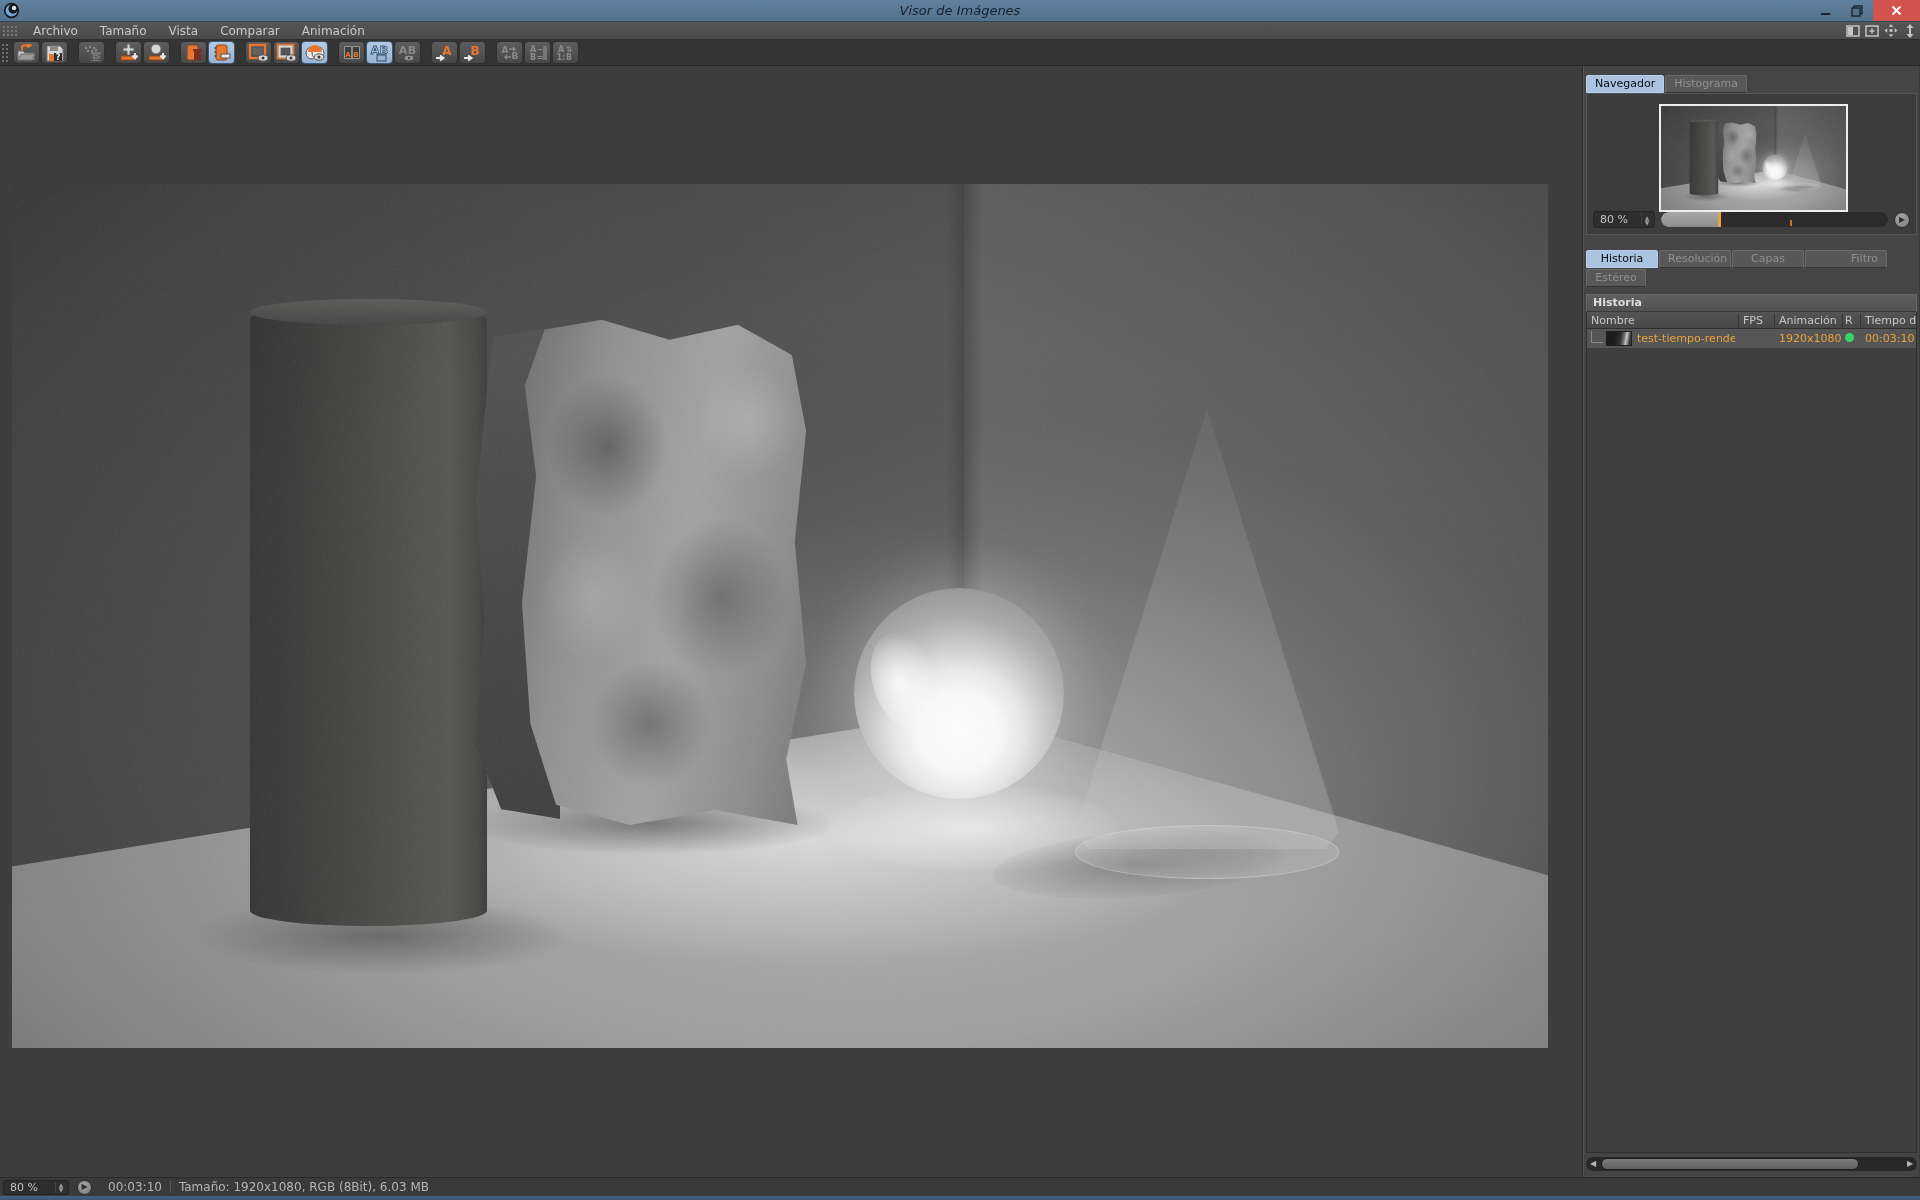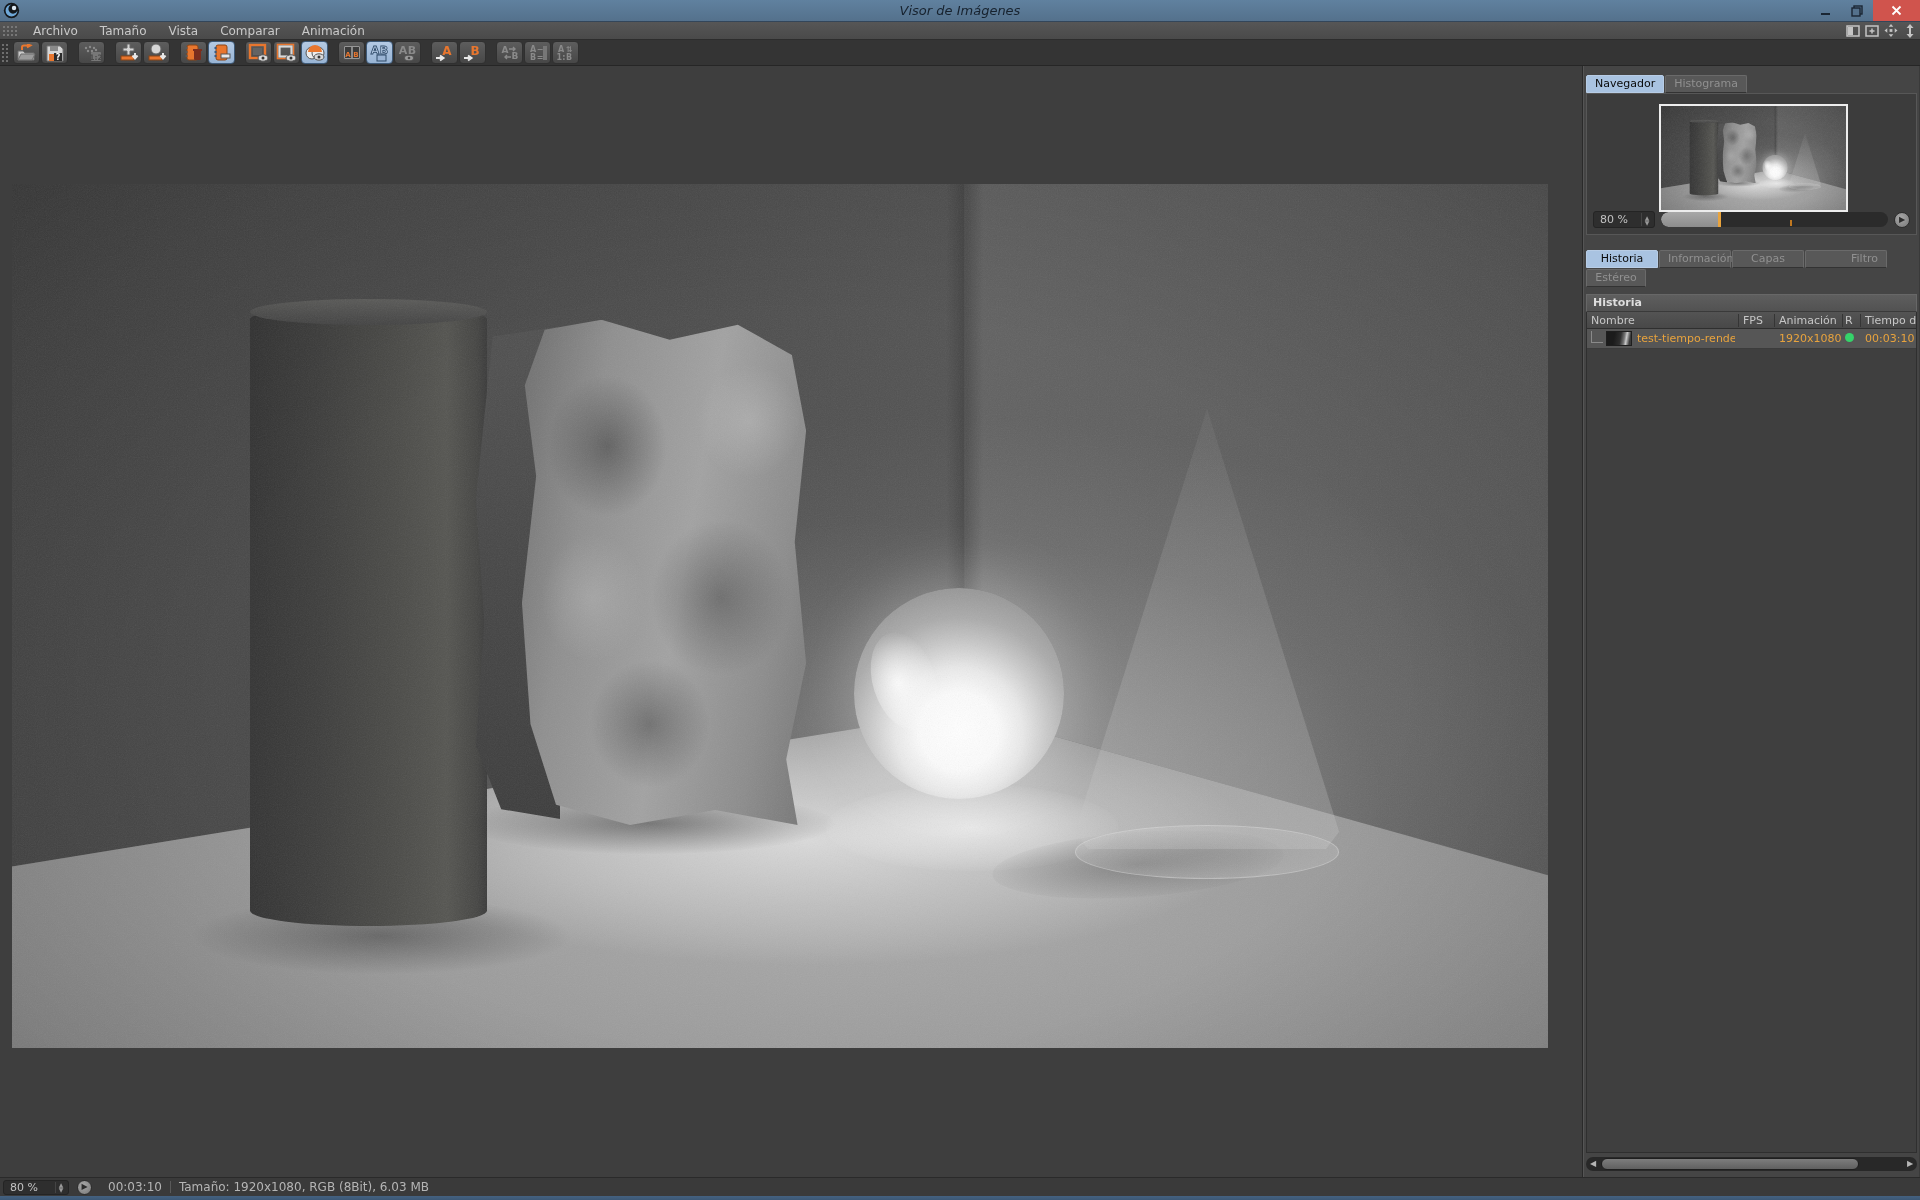--- a/index.html
+++ b/index.html
@@ -469,21 +469,21 @@
           </div>
           <div class="roundbtn">
               <span>▶</span>
             </div>
         </div>
       </div>
 
       <div class="hist-wrap">
         <div class="tabs-row" style="margin-top:7px">
           <div class="tab active" style="width:72px;text-align:center">Historia</div>
-          <div class="tab" style="width:72px;text-align:center">Información</div>
+          <div class="tab" style="width:72px;text-align:center">Resolución</div>
           <div class="tab" style="width:72px;text-align:center">Capas</div>
           <div class="tab" style="width:82px;text-align:right">Filtro</div>
         </div>
         <div class="tabs-row" style="margin-top:1px">
           <div class="tab" style="width:60px;text-align:center">Estéreo</div>
         </div>
 
         <div class="section-hdr">Historia</div>
 
         <div class="table">

